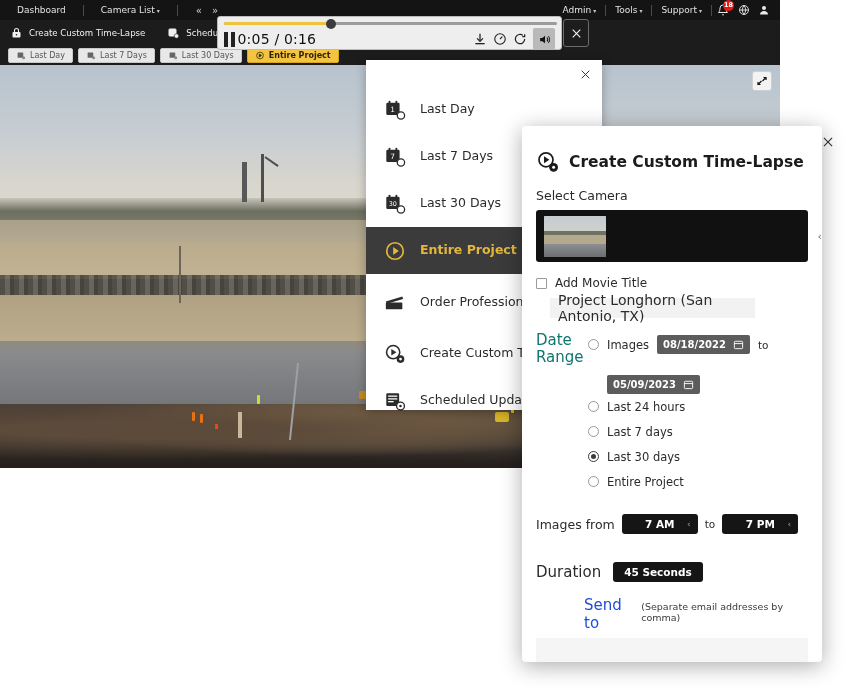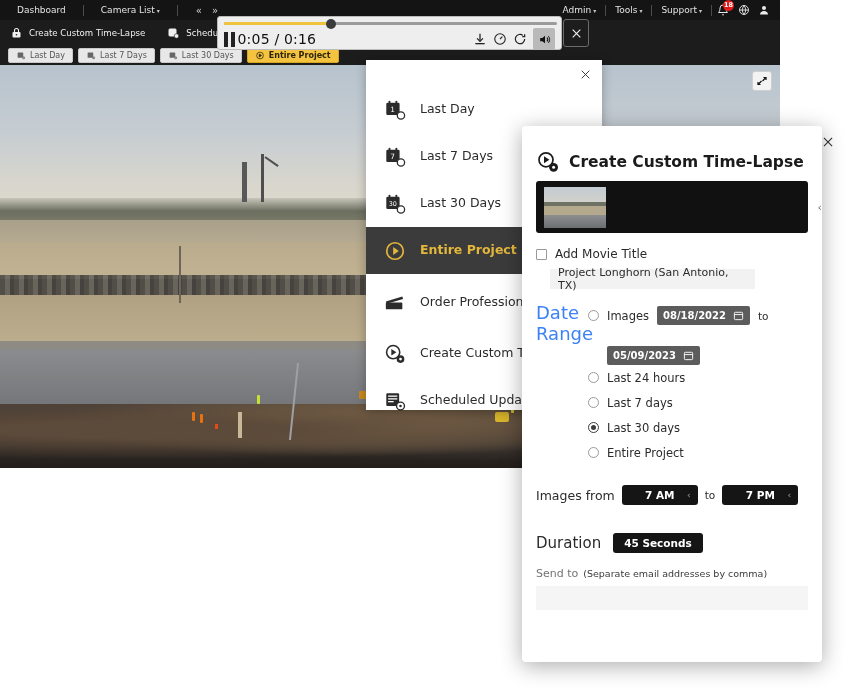--- a/index.html
+++ b/index.html
@@ -266,25 +266,25 @@
     color: #6f6f6f; font-size: 11px;
   }
 
   .chk-row { display: flex; align-items: center; gap: 8px; margin-top: 14px; }
   .chkbox { width: 11px; height: 11px; border: 1.3px solid #9a9a9a; border-radius: 1px; }
   .chk-label { font-size: 12px; color: #2b2b2b; }
 
   .title-input {
     margin: 8px 0 0 14px; height: 20px; background: #f2f2f2;
     display: flex; align-items: center; padding: 0 8px;
-    font-size: 11px; color: #2b2b2b; width: 205px;
+    font-size: 14px; color: #2b2b2b; width: 205px;
   }
 
   .date-block { display: flex; margin-top: 14px; }
-  .date-lbl { width: 52px; font-size: 18px; color: #3b82f6; line-height: 1.15;
+  .date-lbl { width: 52px; font-size: 15px; color: #0f766e; line-height: 1.15;
               flex: 0 0 52px; }
   .date-opts { flex: 1; }
   .radio-row { display: flex; align-items: center; gap: 8px; height: 25px; }
   .radio {
     width: 11px; height: 11px; border-radius: 50%; border: 1.3px solid #9a9a9a;
     flex: 0 0 11px; display: flex; align-items: center; justify-content: center;
   }
   .radio.on { border-color: #3b3b3b; }
   .radio.on::after {
     content: ""; width: 5px; height: 5px; border-radius: 50%; background: #3b3b3b;
@@ -315,21 +315,21 @@
 
   .dur-row { display: flex; align-items: center; gap: 12px; margin-top: 28px; }
   .dur-lbl { font-size: 15px; color: #2b2b2b; }
   .dur-chip {
     height: 20px; padding: 0 11px; background: #151515; border-radius: 3px;
     color: #fff; font-size: 10.5px; font-weight: bold;
     display: flex; align-items: center;
   }
 
   .sendto-line { margin-top: 14px; display: flex; align-items: baseline; gap: 5px; }
-  .sendto-lbl { font-size: 11px; color: #737373; }
+  .sendto-lbl { font-size: 15px; color: #1d4ed8; margin-left: 48px; }
   .sendto-hint { font-size: 9.5px; color: #3a3a3a; }
   .email-input {
     margin-top: 6px; height: 24px; background: #f5f5f5; width: 100%;
   }
   .send-row { display: flex; justify-content: flex-end; margin-top: 20px; }
   .send-btn {
     width: 88px; height: 21px; background: #151515; border-radius: 3px;
     color: #fff; font-size: 11px; font-weight: bold;
     display: flex; align-items: center; justify-content: center;
   }
@@ -632,20 +632,21 @@
       <div class="modal-title-row">
         <svg width="24" height="24" viewBox="0 0 24 24" fill="none" stroke="#1b1b1b" stroke-width="1.7">
           <circle cx="10" cy="9.8" r="7"></circle>
           <path d="M8 6.3l5.4 3.5L8 13.3z" fill="#1b1b1b" stroke="none"></path>
           <circle cx="17.6" cy="17.3" r="4.4" fill="#1b1b1b" stroke="none"></circle>
           <circle cx="17.6" cy="17.3" r="1.5" fill="#fff" stroke="none"></circle>
         </svg>
         <span class="modal-title">Create Custom Time-Lapse</span>
       </div>
 
+      <div class="sect-label">Select Camera</div>
 
       <div class="cam-select">
         <div class="cam-thumb">
           <div class="ct-sky"></div>
           <div class="ct-tree"></div>
           <div class="ct-gnd"></div>
           <div class="ct-slab"></div>
         </div>
         <span class="cam-chevron">‹</span>
       </div>

